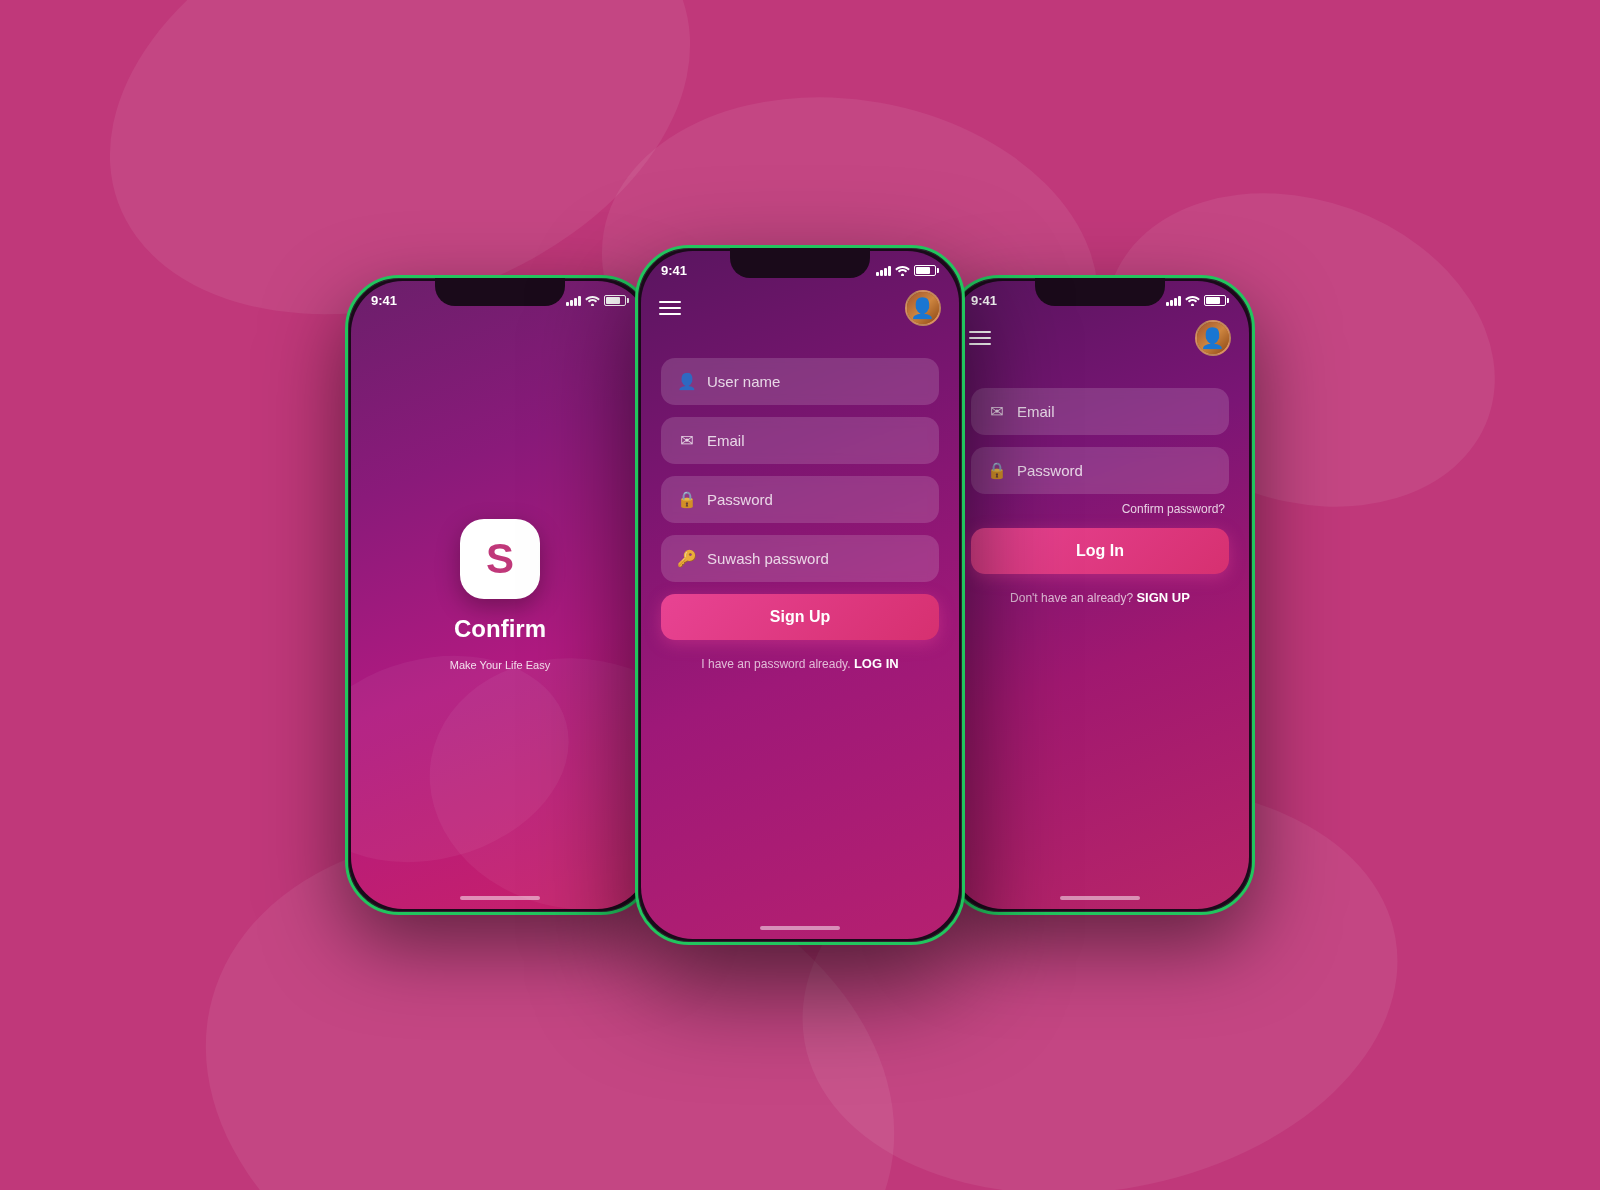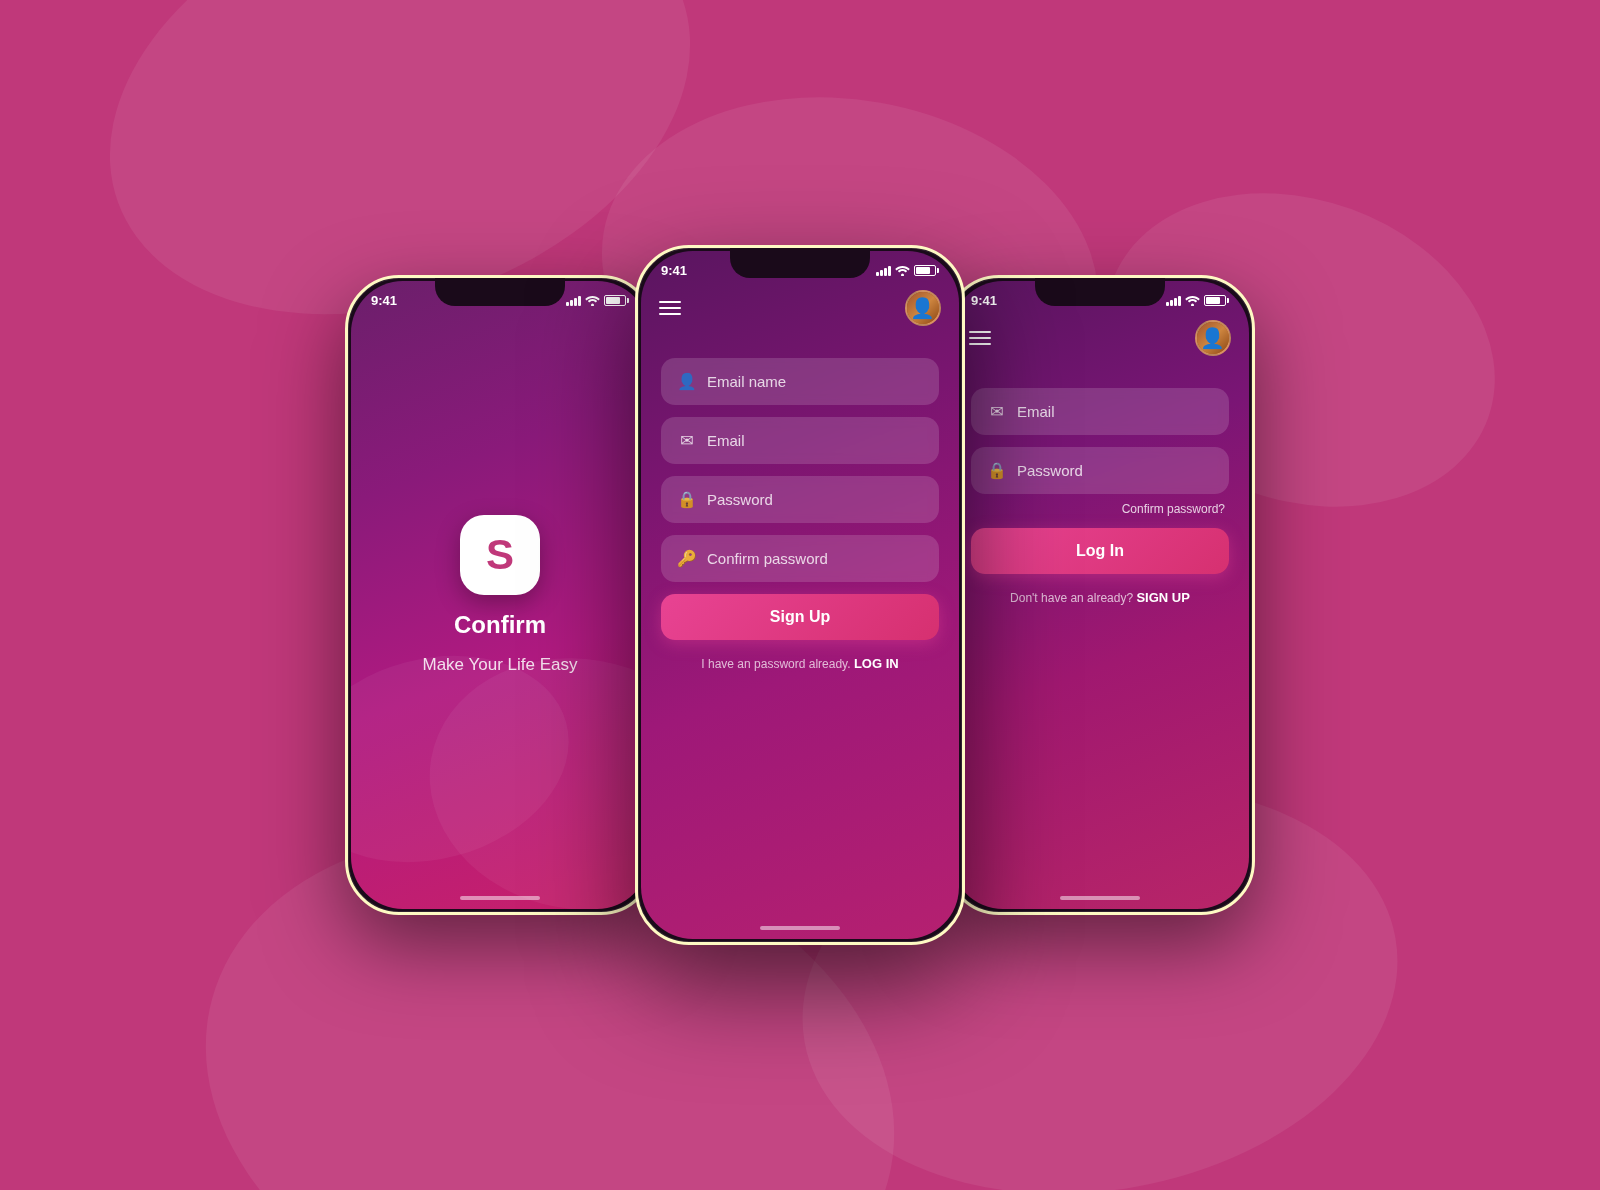--- a/index.html
+++ b/index.html
@@ -40,21 +40,21 @@
       gap: 0;
       position: relative;
       z-index: 1;
     }
 
     
     .phone {
       position: relative;
       background: #1a0a1a;
       border-radius: 54px;
-      border: 3px solid #fef9c3;
+      border: 3px solid #22c55e;
       box-shadow: 0 30px 80px rgba(0,0,0,0.5), inset 0 0 0 1px rgba(255,255,255,0.1);
     }
 
     .phone-left {
       width: 310px;
       height: 640px;
       margin-right: -20px;
       z-index: 1;
     }
 
@@ -229,21 +229,21 @@
     .app-name {
       color: white;
       font-size: 24px;
       font-weight: 700;
       position: relative;
       z-index: 2;
     }
 
     .app-tagline {
       color: rgba(255,255,255,0.85);
-      font-size: 17px;
+      font-size: 11px;
       position: relative;
       z-index: 2;
       text-align: center;
     }
 
     
     .app-screen {
       width: 100%;
       height: 100%;
       background: linear-gradient(160deg, #5a1560 0%, #7a1570 30%, #9e1878 60%, #b52070 100%);
@@ -482,36 +482,36 @@
           </div>
           <div class="avatar-circle">
             <div class="avatar-img"></div>
           </div>
         </div>
 
         <div class="form-area">
 
           <div class="input-field">
             <span class="input-icon">👤</span>
-            <span class="input-label">Email name</span>
+            <span class="input-label">User name</span>
           </div>
 
           <div class="input-field">
             <span class="input-icon">✉</span>
             <span class="input-label">Email</span>
           </div>
 
           <div class="input-field">
             <span class="input-icon">🔒</span>
             <span class="input-label">Password</span>
           </div>
 
           <div class="input-field">
             <span class="input-icon">🔑</span>
-            <span class="input-label">Confirm password</span>
+            <span class="input-label">Suwash password</span>
           </div>
 
           <div class="btn-primary">Sign Up</div>
 
           <div class="auth-footer">
             <span>I have an password already.</span>
             <span class="auth-footer-link">LOG IN</span>
           </div>
 
         </div>

